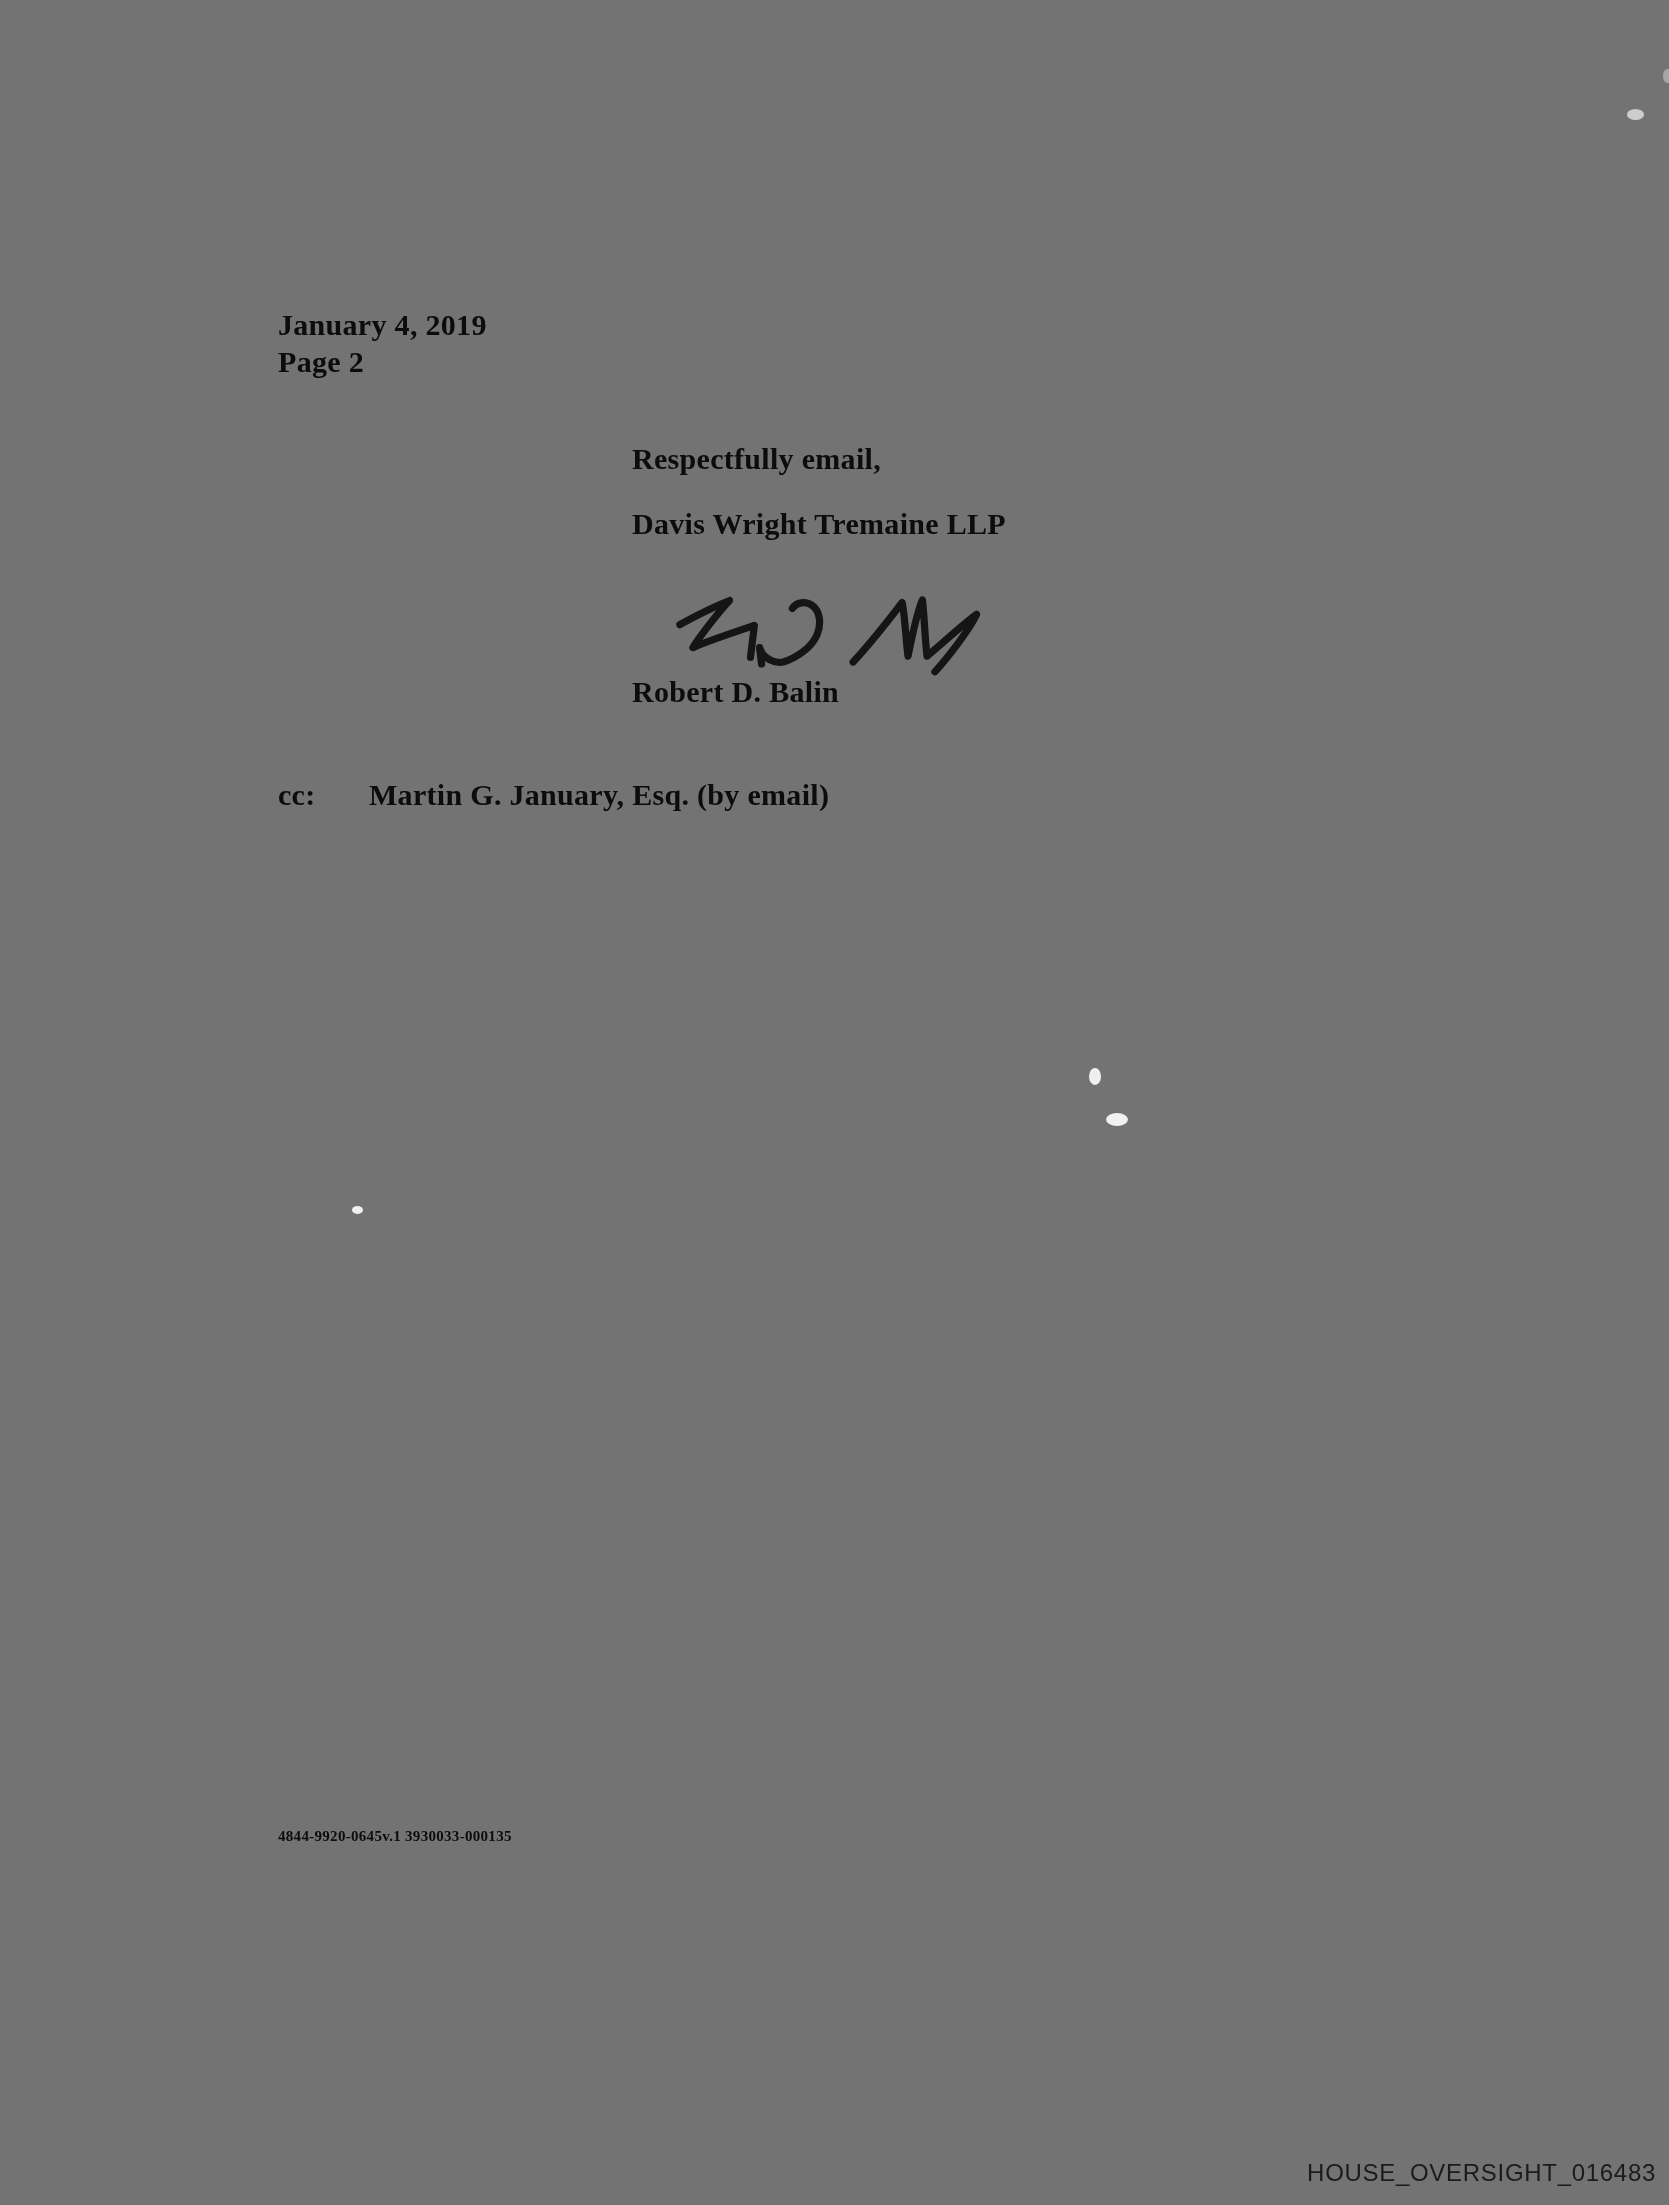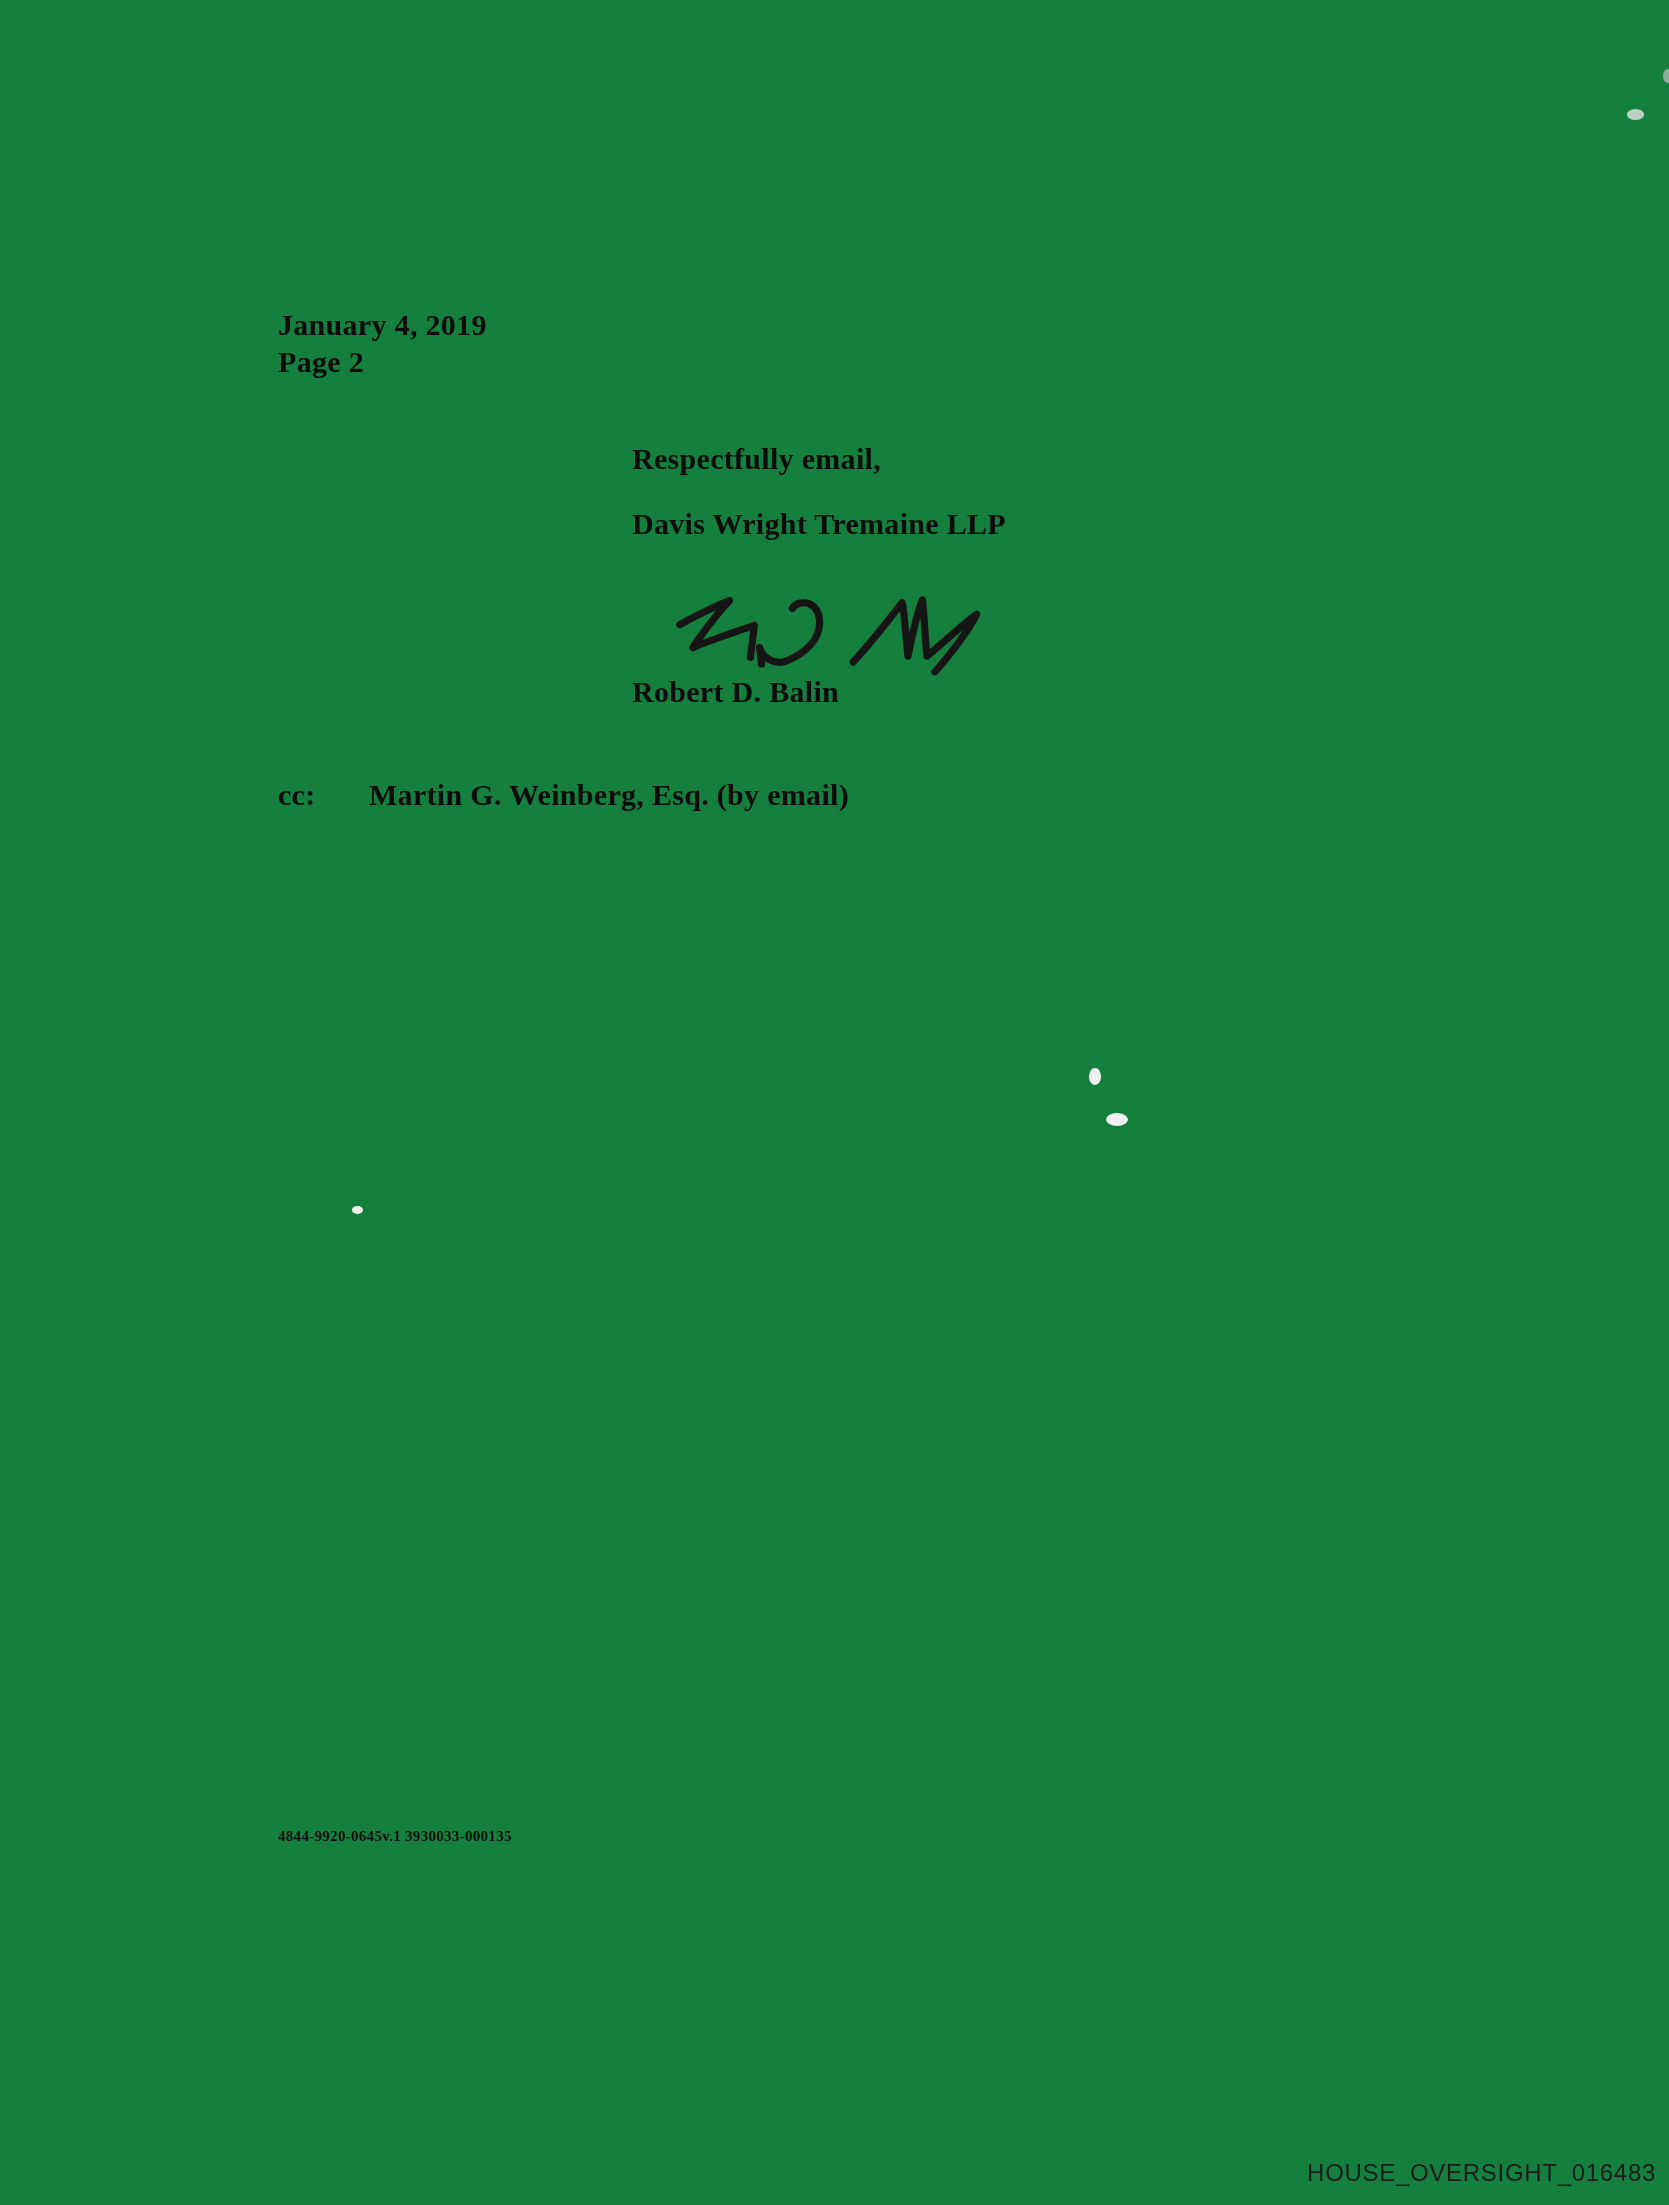--- a/index.html
+++ b/index.html
@@ -4,21 +4,21 @@
 <style>
   html, body {
     margin: 0;
     padding: 0;
     background: #ffffff;
   }
   .page {
     position: relative;
     width: 1669px;
     height: 2205px;
-    background: #15803d;
+    background: #737373;
     overflow: hidden;
     font-family: "Liberation Serif", serif;
     color: #0c0c0c;
   }
   .serif-text {
     font-family: "Liberation Serif", serif;
     font-weight: 700;
     font-size: 30px;
     line-height: 37px;
     color: #0c0c0c;
@@ -118,21 +118,21 @@
     <path d="M 160,97 L 163,122"></path>
     <path d="M 210,37 C 216,28 230,25 241,33 C 252,41 255,60 248,77 C 239,98 214,114 196,119 C 182,122 166,113 161,100"></path>
     <path d="M 303,119 C 330,90 365,45 378,28 C 382,45 384,90 387,110 C 393,80 402,40 409,24 C 412,50 413,85 416,110 C 440,90 475,58 492,46 C 482,68 448,112 428,134"></path>
   </svg>
 
   <div class="signer-name serif-text">Robert D. Balin</div>
 
   <div class="cc-block serif-text">
     <div class="cc-label">cc:</div>
     <div class="cc-list">
-      <div>Martin G. Weinberg, Esq. (by email)</div>
+      <div>Martin G. January, Esq. (by email)</div>
     </div>
   </div>
 
   <div class="doc-number">4844-9920-0645v.1 3930033-000135</div>
 
   <div class="bates-stamp">HOUSE_OVERSIGHT_016483</div>
 
   <div class="artifact artifact-1"></div>
   <div class="artifact artifact-2"></div>
   <div class="artifact artifact-3"></div>

